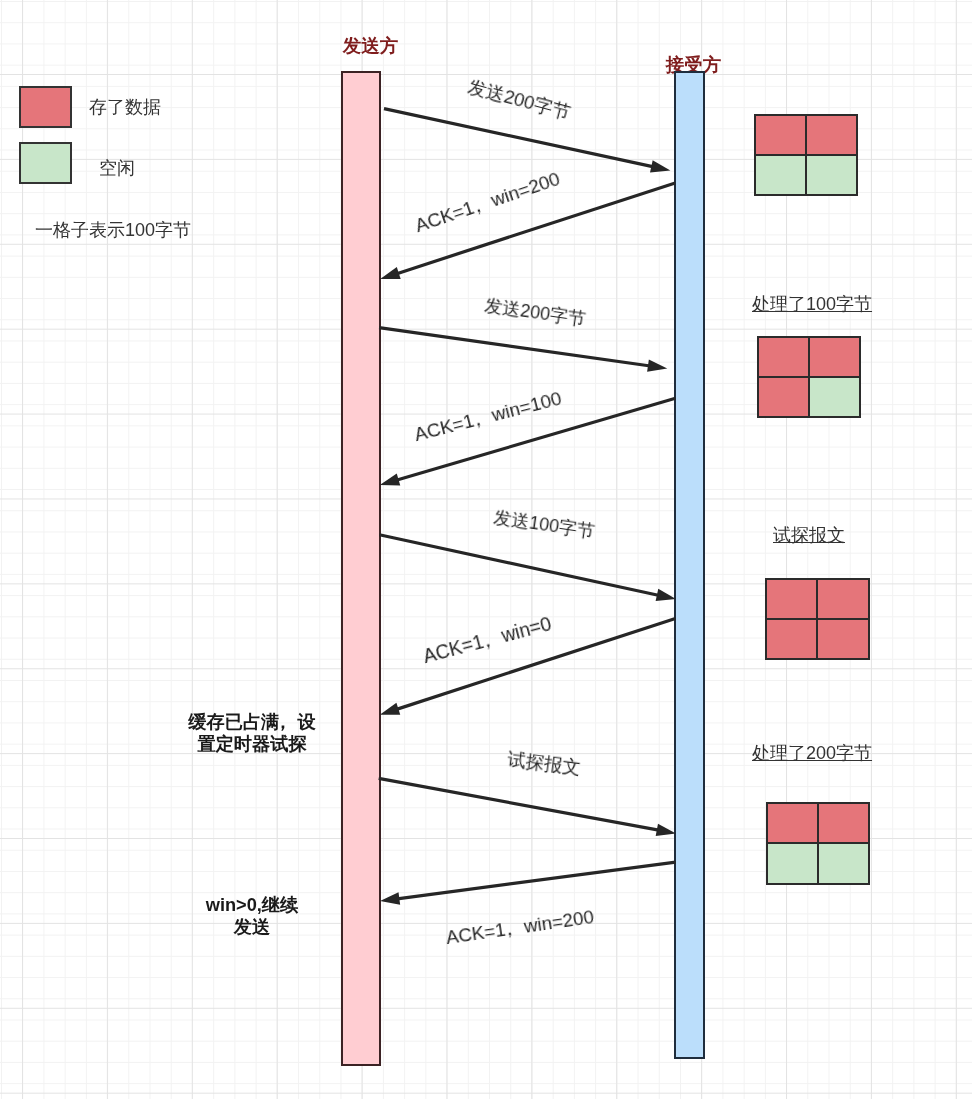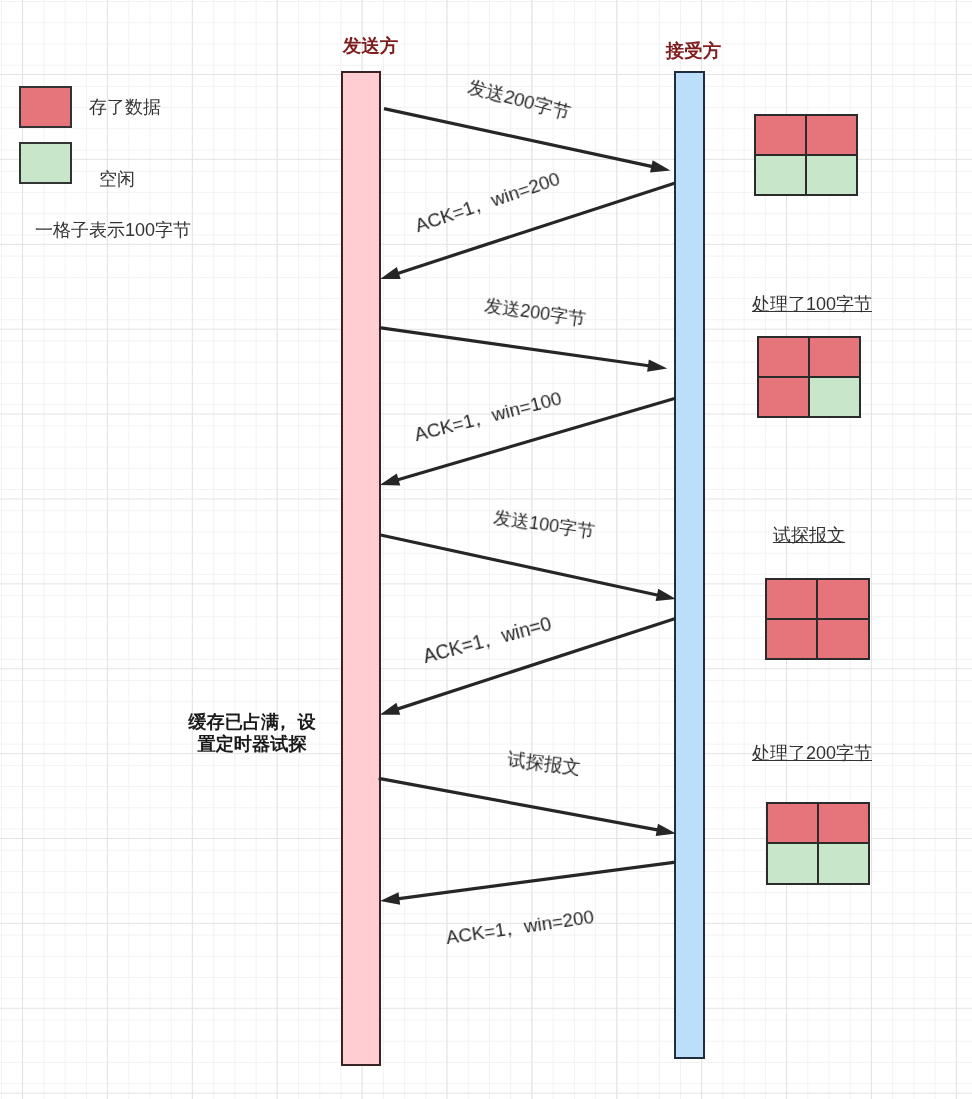--- a/index.html
+++ b/index.html
@@ -40,28 +40,28 @@
 </head>
 <body>
 
 <div id="canvas">
   <div id="grid" style="background-image: linear-gradient(to right, rgb(227, 227, 227) 1px, transparent 1px), linear-gradient(rgb(227, 227, 227) 1px, transparent 1px), linear-gradient(to right, rgb(242, 242, 242) 1px, transparent 1px), linear-gradient(rgb(242, 242, 242) 1px, transparent 1px); background-size: 84.9px 84.9px, 84.9px 84.9px, 21.225px 21.225px, 21.225px 21.225px; background-position: 22px 74px, 22px 74px, 1px 1px, 1px 1px;"></div>
 
   <div class="legend-swatch" style="left:19px;top:86px;background:#e5757a;"></div>
   <div class="legend-text" style="left:89px;top:95px;">存了数据</div>
 
   <div class="legend-swatch" style="left:19px;top:142px;background:#c8e6c9;"></div>
-  <div class="legend-text" style="left:99px;top:167px;font-family:Liberation Mono, monospace;">空闲</div>
+  <div class="legend-text" style="left:99px;top:156px;font-family:Liberation Mono, monospace;">空闲</div>
 
   <div class="legend-text" style="left:21px;top:217.5px;margin-left:14px;">一格子表示100字节</div>
 
   <div class="ll-title" style="left:290px;top:33px;width:161px;">发送方</div>
   <div class="ll-bar" style="left:341.3px;top:70.8px;width:39.5px;height:995px;background:#ffcdd2;border:2.5px solid #3b2224;"></div>
 
-  <div class="ll-title" style="left:613px;top:38px;width:161px;">接受方</div>
+  <div class="ll-title" style="left:613px;top:52px;width:161px;">接受方</div>
   <div class="ll-bar" style="left:674px;top:70.8px;width:30.6px;height:988px;background:#bbdefb;border:2.5px solid #1f2d3d;"></div>
 
   <svg class="layer" viewBox="0 0 972 1099">
     <g id="arrow-group" fill="#262626" stroke="#262626" stroke-width="3.2" stroke-linecap="butt">
         <line x1="384" y1="108.6" x2="657.2046773194259" y2="167.64807795416363" stroke="#262626" stroke-width="3.2"></line>
         <polygon points="670.4,170.5 650.0197551809132,172.48950273035396 652.6604237418727,160.27161135945207" fill="#262626" stroke="none"></polygon>
         <line x1="675.2" y1="182.9" x2="393.03479707647443" y2="274.91455091946835" stroke="#262626" stroke-width="3.2"></line>
         <polygon points="380.2,279.1 396.8014434250318,267.11231564456796 400.67685924033884,278.99638701167396" fill="#262626" stroke="none"></polygon>
         <line x1="379.1" y1="327.6" x2="653.9332807381926" y2="366.5076955382313" stroke="#262626" stroke-width="3.2"></line>
         <polygon points="667.3,368.4 647.1164497413854,371.85496728754117 648.8685835022823,359.4783753784603" fill="#262626" stroke="none"></polygon>
@@ -86,20 +86,24 @@
       <div class="msg" style="left: 491.7px; top: 528.6px; font-size: 18px; transform: translateY(-100%) rotate(8.37deg);">发送100字节</div>
       <div class="msg" style="left: 427px; top: 670.2px; font-size: 19.29px; transform: translateY(-100%) rotate(-14.8deg);"><span>ACK=1</span><span style="margin-left: -0.3em; margin-right: 0.3em;">，</span><span>win=0</span></div>
       <div class="msg" style="left: 505.8px; top: 771px; font-size: 18.47px; transform: translateY(-100%) rotate(7.2deg);">试探报文</div>
       <div class="msg" style="left: 448px; top: 951.4px; font-size: 18.78px; transform: translateY(-100%) rotate(-8.2deg);"><span>ACK=1</span><span style="margin-left: -0.3em; margin-right: 0.3em;">，</span><span>win=200</span></div>
     </div>
 
   <div class="note" style="left:172px;top:711px;width:160px;">
     <div><span>缓存已占满</span><span style="margin-left: -0.3em; margin-right: 0.3em;">，</span><span>设</span></div>
     <div>置定时器试探</div>
   </div>
+  <div class="note" style="left:172px;top:894px;width:160px;">
+    <div>win&gt;0,继续</div>
+    <div>发送</div>
+  </div>
 
   <div id="buf-layer">
       <div class="buf" style="left: 755px; top: 115px; width: 102px; height: 80px;">
         <div class="cell" style="background: rgb(229, 117, 122);"></div>
         <div class="cell" style="background: rgb(229, 117, 122);"></div>
         <div class="cell" style="background: rgb(200, 230, 201);"></div>
         <div class="cell" style="background: rgb(200, 230, 201);"></div>
       </div>
       <div class="bufcap" style="left: 752px; top: 291.5px;">处理了100字节</div>
       <div class="buf" style="left: 758px; top: 337px; width: 102px; height: 80px;">

